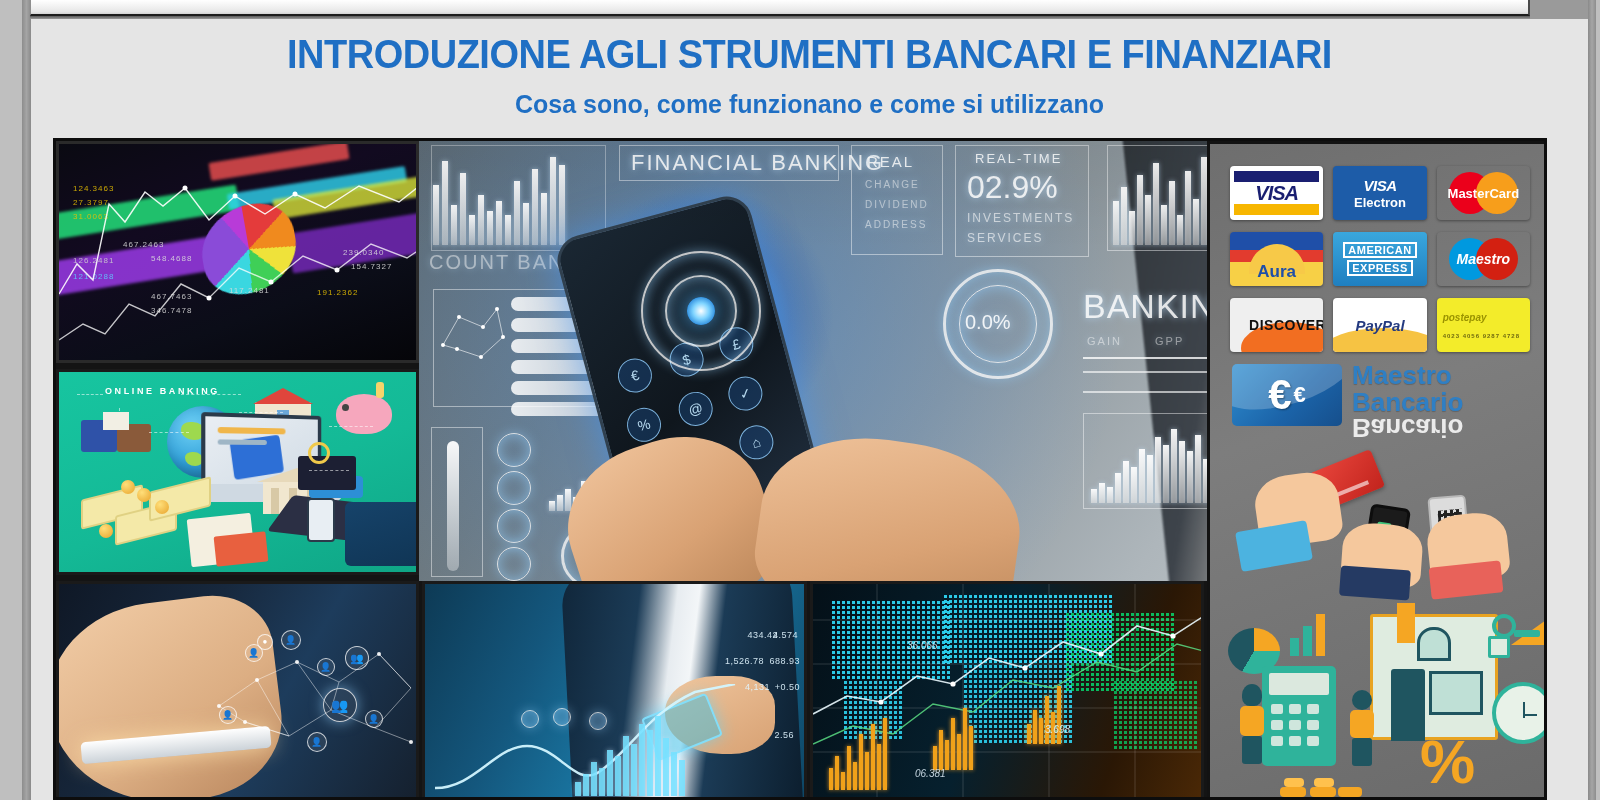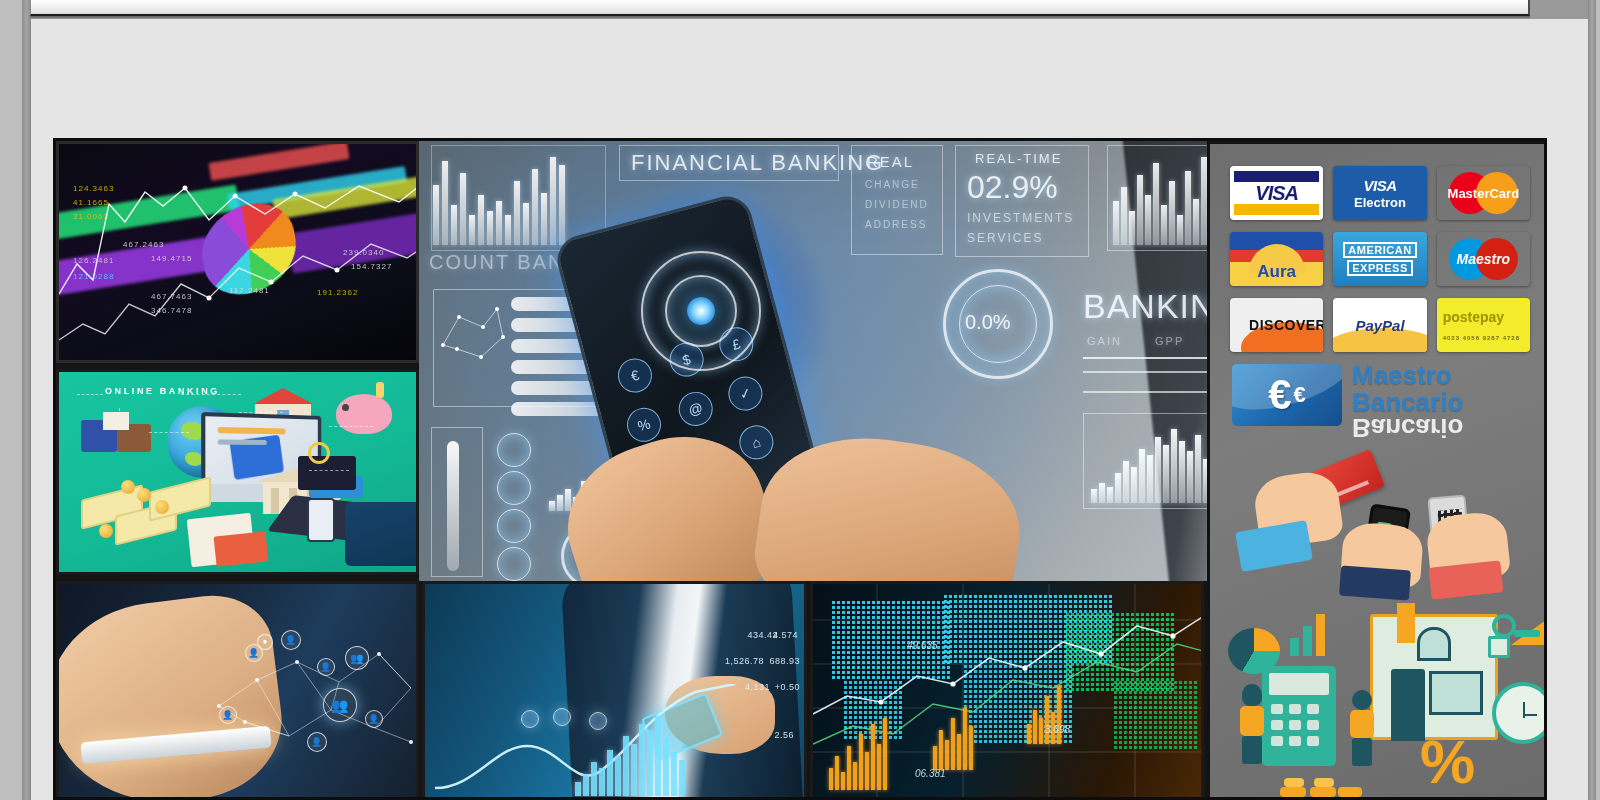--- a/index.html
+++ b/index.html
@@ -231,21 +231,21 @@
   .cl-maestro span{ position:relative; z-index:3; color:#fff; font-size:14px; font-style:italic; }
   .cl-discover { background:#efefef;padding-left:22px; }
   .cl-discover .d-arc{ position:absolute; right:-14px; bottom:-22px; width:96px; height:52px;
     border-radius:50%; background:#f26e21; }
   .cl-discover span{ position:relative; z-index:2; color:#111; font-size:14px; letter-spacing:.5px; }
   .cl-paypal { background:#ffffff; }
   .cl-paypal .p-arc{ position:absolute; left:-10px; bottom:-20px; width:120px; height:44px;
     border-radius:50%; background:#f6c343; }
   .cl-paypal span{ position:relative; z-index:2; color:#253b80; font-size:15px; font-style:italic; }
   .cl-postepay{ background:#f3ec2a; flex-direction:column; align-items:flex-start; padding:4px 6px; }
-  .cl-postepay .pp1{ color:#9a9300; font-size:14px; }
+  .cl-postepay .pp1{ color:#9a9300; font-size:10px; font-style:italic; }
   .cl-postepay .pp2{ color:#6f6a10; font-size:6px; margin-top:10px; letter-spacing:1px; }
 
   #bonifico { position:absolute; left:22px; top:216px; width:300px; height:80px; }
   #euro-box { position:absolute; left:0; top:4px; width:110px; height:62px; border-radius:5px;
     background:linear-gradient(135deg,#2f8ed0,#1b63a8 60%,#164f8c);
     display:flex; align-items:center; justify-content:center; overflow:hidden; }
   #euro-box .gloss{ position:absolute; left:-20px; top:-30px; width:150px; height:70px;
     background:rgba(255,255,255,.22); transform:rotate(-18deg); border-radius:50%; }
   #euro-box .e-big{ color:#fff; font-size:42px; font-weight:bold; text-shadow:1px 1px 2px rgba(0,0,0,.4); z-index:2; }
   #euro-box .e-sm { color:#fff; font-size:22px; font-weight:bold; z-index:2; margin-left:2px; }
@@ -303,20 +303,24 @@
 
   <div id="far-left"></div>
   <div id="far-right"></div>
   <div id="left-rail"></div>
   <div id="right-rail"></div>
   <div id="toolbar-strip"></div>
   <div id="toolbar-shadow"></div>
 
   <div id="slide">
 
+    <div id="title-block">
+      <div id="slide-title">INTRODUZIONE AGLI STRUMENTI BANCARI E FINANZIARI</div>
+      <div id="slide-subtitle">Cosa sono, come funzionano e come si utilizzano</div>
+    </div>
 
     <div id="collage">
       <div id="collage-inner">
 
         <div class="panel" id="hero">
           <div id="hero-suit"></div>
 
           <div class="hud-box" style="left:12px; top:4px; width:175px; height:106px; border-color:rgba(255,255,255,.35)"></div>
           <div class="bars" style="left:14px; top:14px; height:90px;">
             <i style="height:60px"></i>
@@ -491,26 +495,26 @@
 
         <div class="panel" id="p-chart">
           <div class="glowband" style="left:-20px; top:56px; width:200px; height:26px; background:#23e07a; transform:rotate(-9deg); opacity:.85;"></div>
           <div class="glowband" style="left:-10px; top:100px; width:230px; height:34px; background:#9b3ae8; transform:rotate(-9deg); opacity:.85;"></div>
           <div class="glowband" style="left:150px; top:8px; width:140px; height:18px; background:#f05050; transform:rotate(-9deg); opacity:.8;"></div>
           <div class="glowband" style="left:168px; top:36px; width:180px; height:16px; background:#2fd4ef; transform:rotate(-9deg); opacity:.8;"></div>
           <div class="glowband" style="left:214px; top:44px; width:150px; height:20px; background:#e4ef3a; transform:rotate(-9deg); opacity:.75;"></div>
           <div class="glowband" style="left:230px; top:78px; width:150px; height:40px; background:#8a2fd8; transform:rotate(-9deg); opacity:.7;"></div>
           <div id="pie"></div>
           <div class="tickers" style="left:14px; top:40px;">124.3463</div>
-          <div class="tickers" style="left:14px; top:54px;">41.1665</div>
+          <div class="tickers" style="left:14px; top:54px;">27.3797</div>
           <div class="tickers" style="left:14px; top:68px;">31.0063</div>
           <div class="tickers" style="left:14px; top:112px; color:#cfcfcf;">126.2481</div>
           <div class="tickers" style="left:14px; top:128px; color:#5fd0ff;">121.0288</div>
           <div class="tickers" style="left:64px; top:96px; color:#dcdcdc;">467.2463</div>
-          <div class="tickers" style="left:92px; top:110px; color:#dcdcdc;">149.4715</div>
+          <div class="tickers" style="left:92px; top:110px; color:#dcdcdc;">548.4688</div>
           <div class="tickers" style="left:92px; top:148px; color:#dcdcdc;">467.7463</div>
           <div class="tickers" style="left:92px; top:162px; color:#dcdcdc;">346.7478</div>
           <div class="tickers" style="left:170px; top:142px; color:#dcdcdc;">117.2481</div>
           <div class="tickers" style="left:258px; top:144px; color:#e8c100;">191.2362</div>
           <div class="tickers" style="left:284px; top:104px; color:#dcdcdc;">239.0340</div>
           <div class="tickers" style="left:292px; top:118px; color:#dcdcdc;">154.7327</div>
           <svg style="position:absolute; left:0; top:0;" width="363" height="222">
             <polyline class="sparkline" points="0,150 18,120 34,136 50,60 66,78 86,48 104,62 126,44 150,76 176,52 206,70 236,50 266,64 300,42 340,58 363,40"></polyline>
             <polyline class="sparkline" points="0,196 24,180 46,190 70,160 96,172 122,140 150,154 180,124 212,138 244,112 278,126 312,100 348,114 363,104" style="stroke:rgba(255,255,255,.85)"></polyline>
             <circle cx="126" cy="44" r="2.5" fill="#fff"></circle>
@@ -702,21 +706,21 @@
               <i style="height:44px"></i>
           </div>
           <div class="candles" style="left:214px; bottom:56px; height:66px;">
             <i style="height:20px"></i>
               <i style="height:34px"></i>
               <i style="height:26px"></i>
               <i style="height:48px"></i>
             <i style="height:32px"></i>
               <i style="height:58px"></i>
           </div>
-          <div class="worldnum" style="left:94px; top:56px;">49.635</div>
+          <div class="worldnum" style="left:94px; top:56px;">36.066</div>
           <div class="worldnum" style="left:232px; top:140px;">3.698</div>
           <div class="worldnum" style="left:102px; top:184px;">06.381</div>
         </div>
 
         <div class="panel" id="p-right">
 
           <div id="cards-grid">
 
             <div class="cardlogo cl-visa">
               <div class="bar-top"></div>

